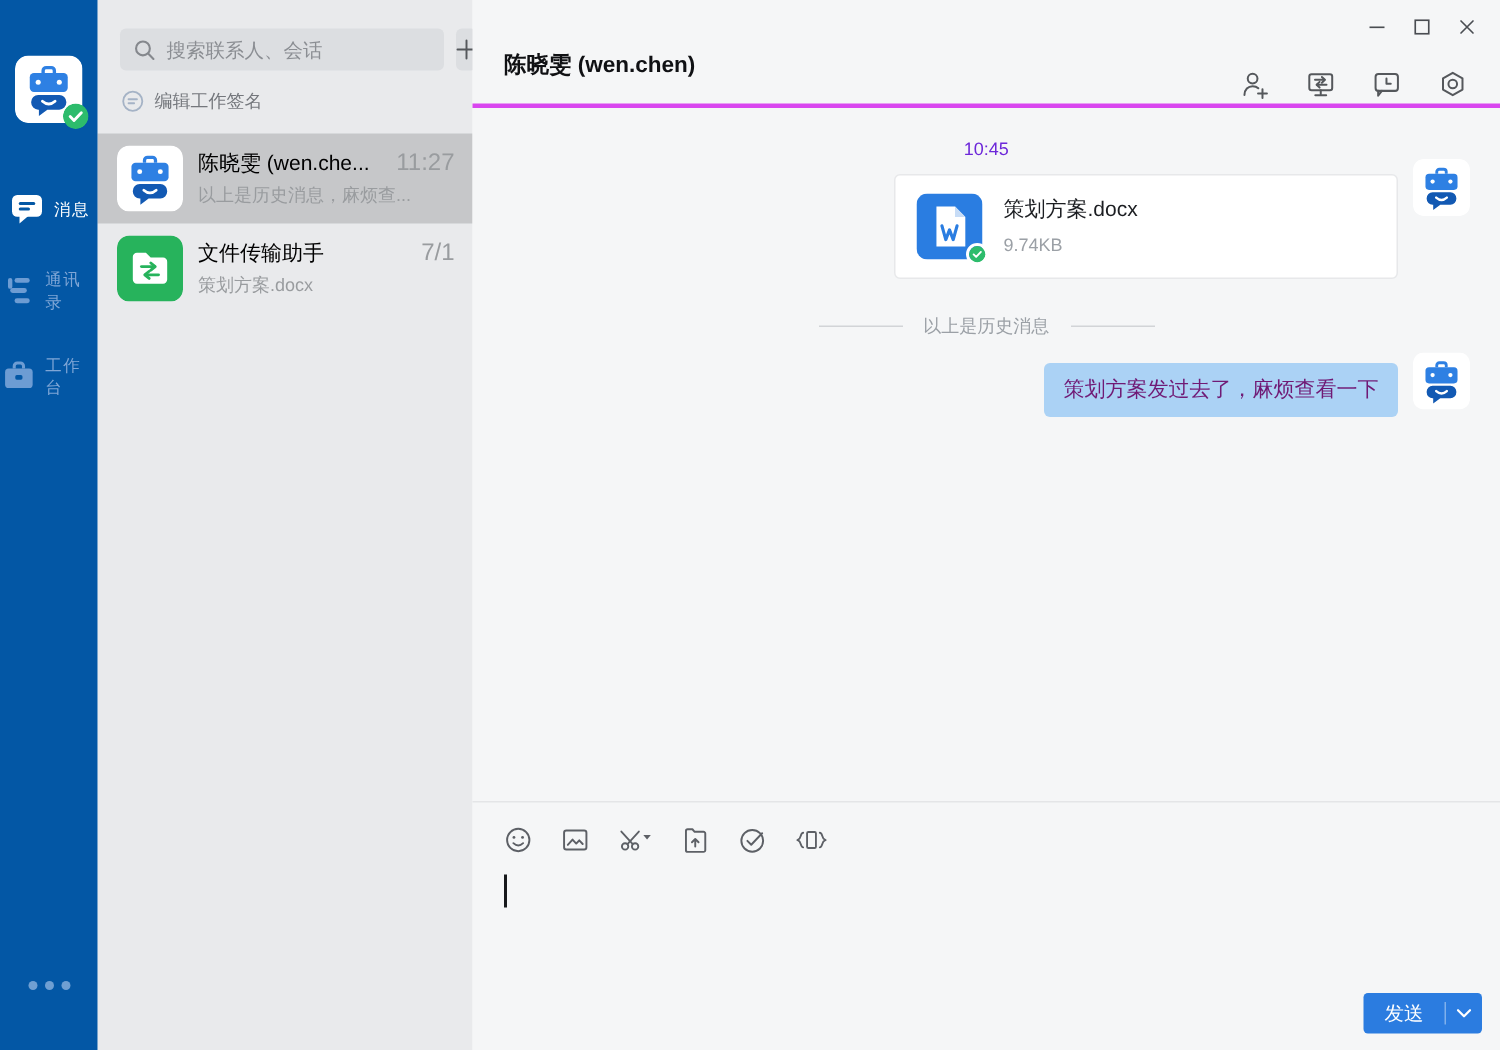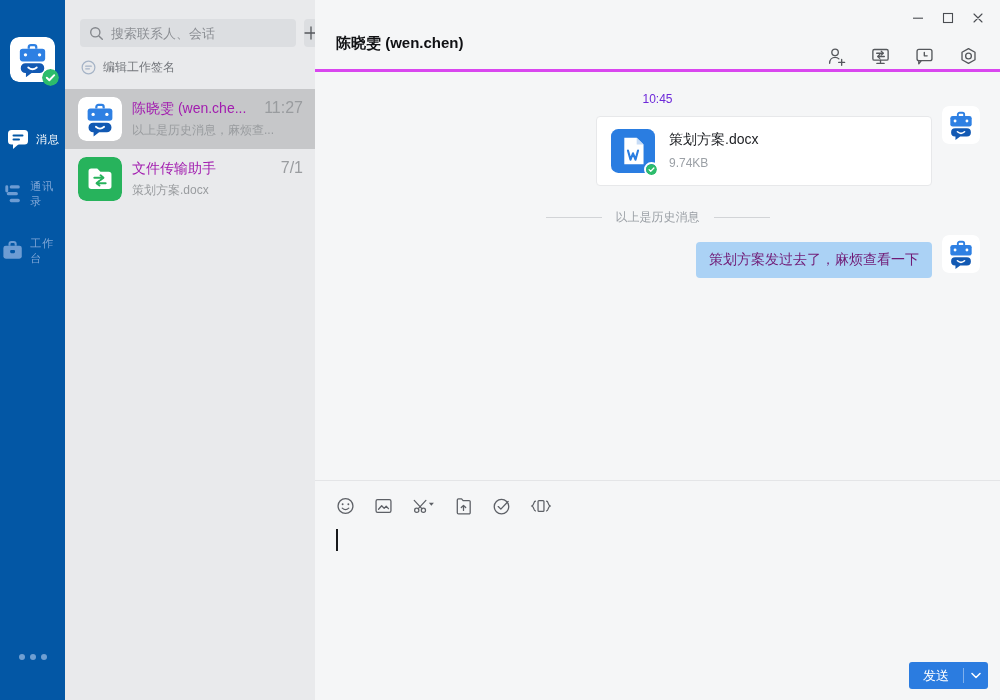--- a/index.html
+++ b/index.html
@@ -28,21 +28,21 @@
   .search-box input::placeholder { color:#8b8e93; }
   .add-btn { width:28px; height:28px; background:#dcdee1; border-radius:4px; display:flex; align-items:center; justify-content:center; cursor:pointer; }
   .signature-row { display:flex; align-items:center; gap:7px; margin:12px 0 0 16px; font-size:12px; color:#74777c; cursor:pointer; }
   .chat-items { margin-top:13px; }
   .chat-item { height:60px; display:flex; align-items:center; padding:0 12px 0 13px; cursor:pointer; }
   .chat-item.selected { background:#c6c7c9; }
   .chat-item .avatar44 { width:44px; height:44px; flex-shrink:0; }
   .chat-item .avatar44 svg { border-radius:8px; }
   .chat-info { flex:1; min-width:0; margin-left:10px; }
   .chat-row1 { display:flex; align-items:baseline; }
-  .chat-name { flex:1; min-width:0; font-size:14px; color:#a21caf; white-space:nowrap; overflow:hidden; }
+  .chat-name { flex:1; min-width:0; font-size:14px; color:#000000; white-space:nowrap; overflow:hidden; }
   .chat-time { flex-shrink:0; margin-left:6px; font-size:16px; color:#999c9f; }
   .chat-preview { margin-top:4px; font-size:12px; color:#999c9f; white-space:nowrap; overflow:hidden; }
 
   
   .main { flex:1; min-width:0; display:flex; flex-direction:column; background:#f5f6f7; position:relative; }
   .win-controls { position:absolute; top:5px; right:7px; display:flex; z-index:9; }
   .win-btn { width:30px; height:26px; display:flex; align-items:center; justify-content:center; cursor:pointer; }
 
   .chat-header { height:72px; flex-shrink:0; border-bottom:3px solid #d946ef; position:relative; }
   .chat-title { position:absolute; left:21px; top:34px; font-size:15px; font-weight:bold; color:#101114; }
@@ -58,21 +58,21 @@
   .file-card { width:336px; margin-top:10px; background:#ffffff; border:1px solid #e7e8ea; border-radius:4px; padding:12px 14px; display:flex; gap:14px; cursor:pointer; }
   .file-icon-wrap { position:relative; width:44px; height:44px; flex-shrink:0; }
   .file-badge { position:absolute; right:-4px; bottom:-4px; border:2px solid #ffffff; border-radius:50%; }
   .file-name { font-size:14px; color:#1c1e22; margin-top:2px; }
   .file-size { font-size:12px; color:#9ba0a6; margin-top:7px; }
   .history-divider { margin-top:23px; display:flex; align-items:center; justify-content:center; gap:14px; font-size:12px; color:#9ba0a6; }
   .history-divider .line { width:56px; height:1px; background:#d2d4d7; }
   .bubble-row { margin-top:9px; }
   .bubble { margin-top:7px; background:#abd2f5; border-radius:4px; padding:9px 13px; font-size:14px; color:#701a75; }
 
-  .composer { height:220px; flex-shrink:0; border-top:1px solid #e4e5e7; padding:0 20px; position:relative; }
+  .composer { height:166px; flex-shrink:0; border-top:1px solid #e4e5e7; padding:0 20px; position:relative; }
   .toolbar { display:flex; align-items:center; gap:17px; padding-top:14px; }
   .ticon { cursor:pointer; }
   .input-area { margin-top:12px; height:70px; cursor:text; }
   .caret { width:1.5px; height:22px; background:#17191c; margin-left:1px; }
   .send-wrap { position:absolute; right:12px; bottom:11px; }
   .send-btn { display:flex; align-items:center; height:27px; background:#2b7ce0; border-radius:3px; color:#ffffff; overflow:hidden; }
   .send-label { padding:0 14px; font-size:13px; cursor:pointer; }
   .send-divider { width:1px; height:15px; background:rgba(255,255,255,.4); }
   .send-caret { width:24px; height:27px; display:flex; align-items:center; justify-content:center; cursor:pointer; }
 </style>

